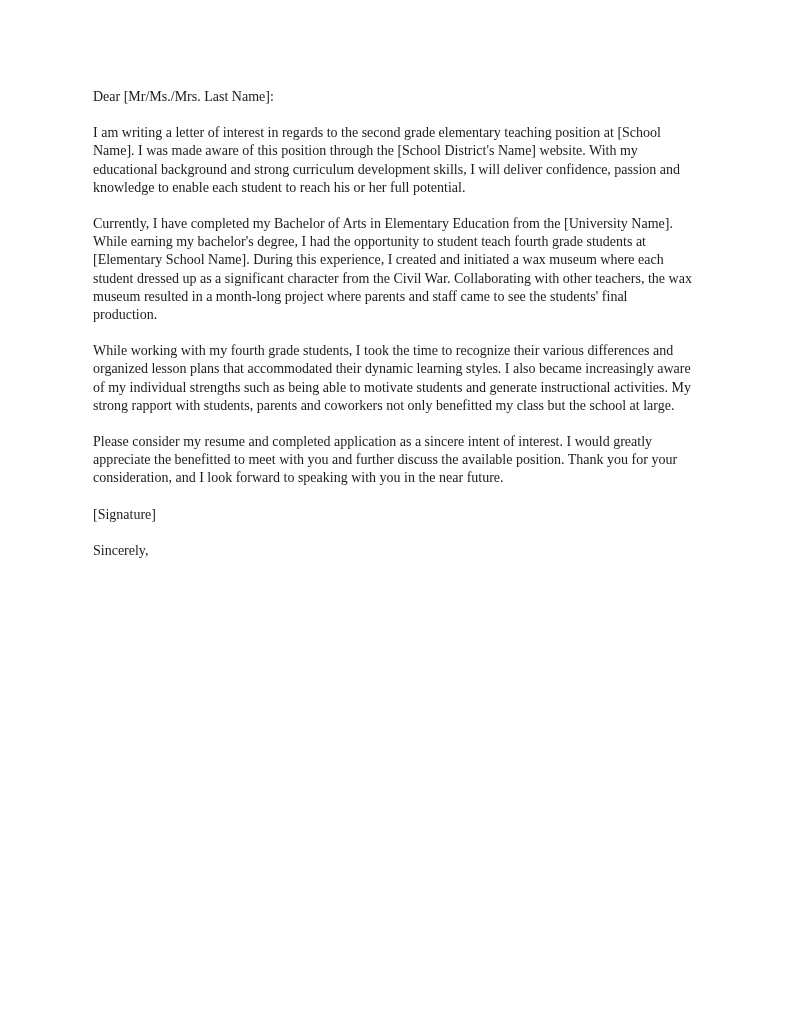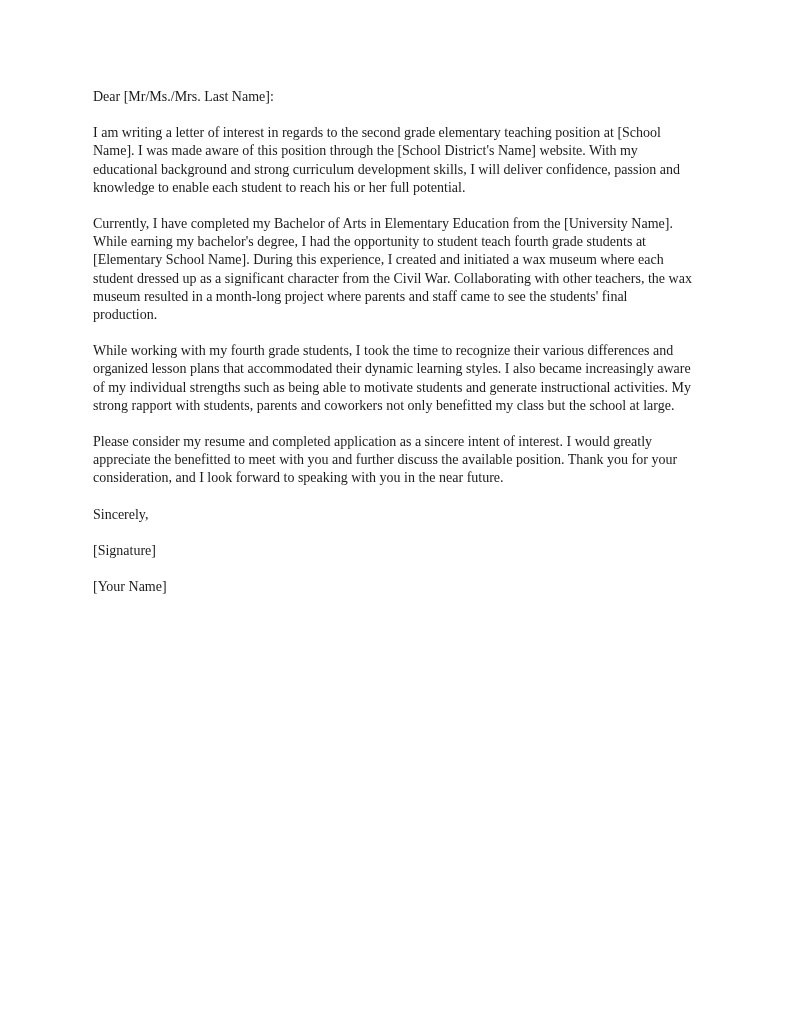--- a/index.html
+++ b/index.html
@@ -37,17 +37,16 @@
 </head>
 <body>
 
 <div class="page">
   <div class="letter-body">
     <p class="line">Dear [Mr/Ms./Mrs. Last Name]:</p>
     <p class="para">I am writing a letter of interest in regards to the second grade elementary teaching position at [School Name]. I was made aware of this position through the [School District's Name] website. With my educational background and strong curriculum development skills, I will deliver confidence, passion and knowledge to enable each student to reach his or her full potential.</p>
     <p class="para">Currently, I have completed my Bachelor of Arts in Elementary Education from the [University Name]. While earning my bachelor's degree, I had the opportunity to student teach fourth grade students at [Elementary School Name]. During this experience, I created and initiated a wax museum where each student dressed up as a significant character from the Civil War. Collaborating with other teachers, the wax museum resulted in a month-long project where parents and staff came to see the students' final production.</p>
     <p class="para">While working with my fourth grade students, I took the time to recognize their various differences and organized lesson plans that accommodated their dynamic learning styles. I also became increasingly aware of my individual strengths such as being able to motivate students and generate instructional activities. My strong rapport with students, parents and coworkers not only benefitted my class but the school at large.</p>
     <p class="para">Please consider my resume and completed application as a sincere intent of interest. I would greatly appreciate the benefitted to meet with you and further discuss the available position. Thank you for your consideration, and I look forward to speaking with you in the near future.</p>
+    <p class="line">[Signature]</p>
     <p class="line">Sincerely,</p>
-    <p class="line">[Signature]</p>
-    <p class="line">[Your Name]</p>
   </div>
 </div>
 
 </body></html>

